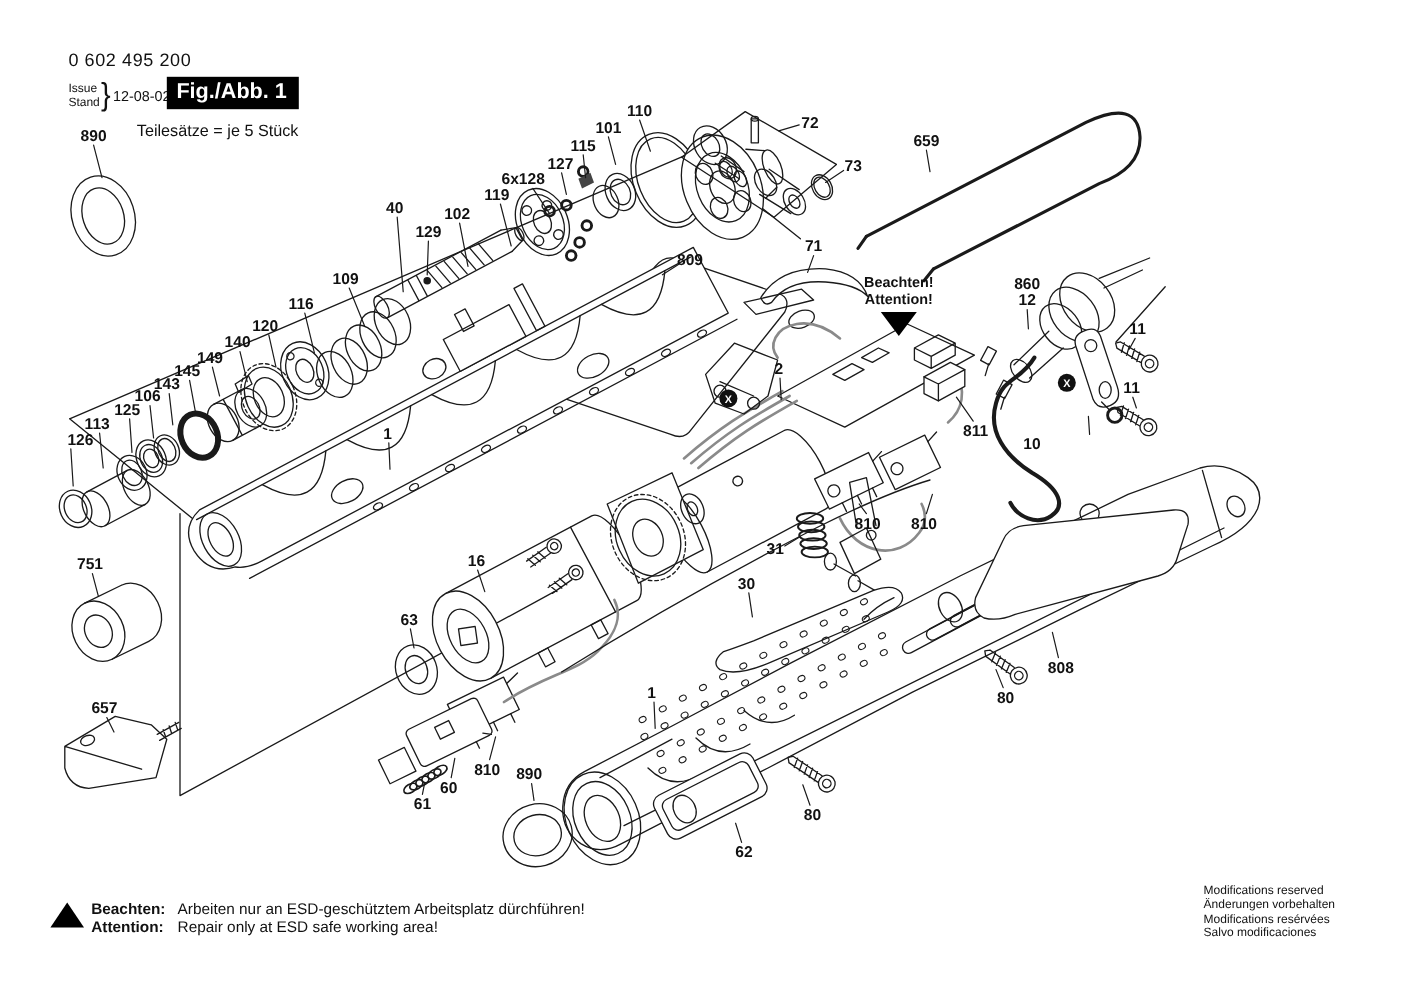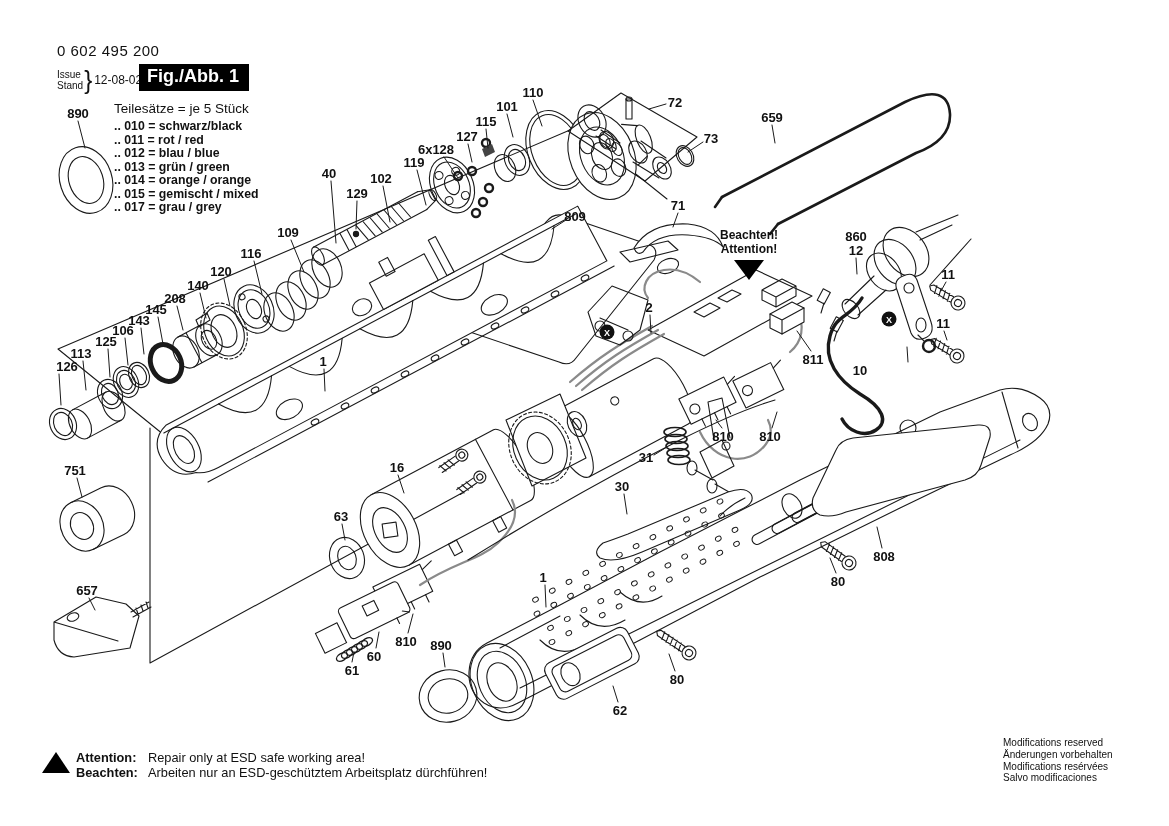--- a/index.html
+++ b/index.html
@@ -541,29 +541,20 @@
       <span>Stand</span>
     </span>
     <span class="brace">}</span>
     <span class="date">12-08-02</span>
   </div>
 
   <div class="figbox">Fig./Abb. 1</div>
 
   <div class="kits">
     <div class="kits-title">Teilesätze = je 5 Stück</div>
-    <div id="kit-items">
-        <div class="kit-item">.. 010 = schwarz/black</div>
-        <div class="kit-item">.. 011 = rot / red</div>
-        <div class="kit-item">.. 012 = blau / blue</div>
-        <div class="kit-item">.. 013 = grün / green</div>
-        <div class="kit-item">.. 014 = orange / orange</div>
-        <div class="kit-item">.. 015 = gemischt / mixed</div>
-        <div class="kit-item">.. 017 = grau / grey</div>
-      </div>
   </div>
 
   <div class="attn-note">
     <div class="t">Beachten!</div>
     <div class="t">Attention!</div>
     <div class="tri"></div>
   </div>
 
   <div id="labels">
       <div class="plabel" style="left: 78px; top: 113px;">890</div>
@@ -573,21 +564,21 @@
       <div class="plabel" style="left: 467px; top: 136px;">127</div>
       <div class="plabel" style="left: 436px; top: 149px;">6x128</div>
       <div class="plabel" style="left: 414px; top: 162px;">119</div>
       <div class="plabel" style="left: 381px; top: 178px;">102</div>
       <div class="plabel" style="left: 329px; top: 173px;">40</div>
       <div class="plabel" style="left: 357px; top: 193px;">129</div>
       <div class="plabel" style="left: 288px; top: 232px;">109</div>
       <div class="plabel" style="left: 251px; top: 253px;">116</div>
       <div class="plabel" style="left: 221px; top: 271px;">120</div>
       <div class="plabel" style="left: 198px; top: 285px;">140</div>
-      <div class="plabel" style="left: 175px; top: 298px;">208</div>
+      <div class="plabel" style="left: 175px; top: 298px;">149</div>
       <div class="plabel" style="left: 156px; top: 309px;">145</div>
       <div class="plabel" style="left: 139px; top: 320px;">143</div>
       <div class="plabel" style="left: 123px; top: 330px;">106</div>
       <div class="plabel" style="left: 106px; top: 341px;">125</div>
       <div class="plabel" style="left: 81px; top: 353px;">113</div>
       <div class="plabel" style="left: 57px; top: 366px; margin-left: 10px;">126</div>
       <div class="plabel" style="left: 75px; top: 470px;">751</div>
       <div class="plabel" style="left: 87px; top: 590px;">657</div>
       <div class="plabel" style="left: 323px; top: 361px;">1</div>
       <div class="plabel" style="left: 543px; top: 577px;">1</div>
@@ -619,22 +610,22 @@
       <div class="plabel" style="left: 860px; top: 370px;">10</div>
     </div>
   <div id="markers">
       <div class="xmark" style="left: 607px; top: 332px;">X</div>
       <div class="xmark" style="left: 889px; top: 319px;">X</div>
     </div>
 
   <div class="esd">
     <div class="tri"></div>
     <div>
+      <div class="row"><b>Beachten:</b><span>Arbeiten nur an ESD-geschütztem Arbeitsplatz dürchführen!</span></div>
       <div class="row"><b>Attention:</b><span>Repair only at ESD safe working area!</span></div>
-      <div class="row"><b>Beachten:</b><span>Arbeiten nur an ESD-geschütztem Arbeitsplatz dürchführen!</span></div>
     </div>
   </div>
 
   <div class="notices" id="notices">
       <div>Modifications reserved</div>
       <div>Änderungen vorbehalten</div>
       <div>Modifications resérvées</div>
       <div>Salvo modificaciones</div>
     </div>
 </div>

